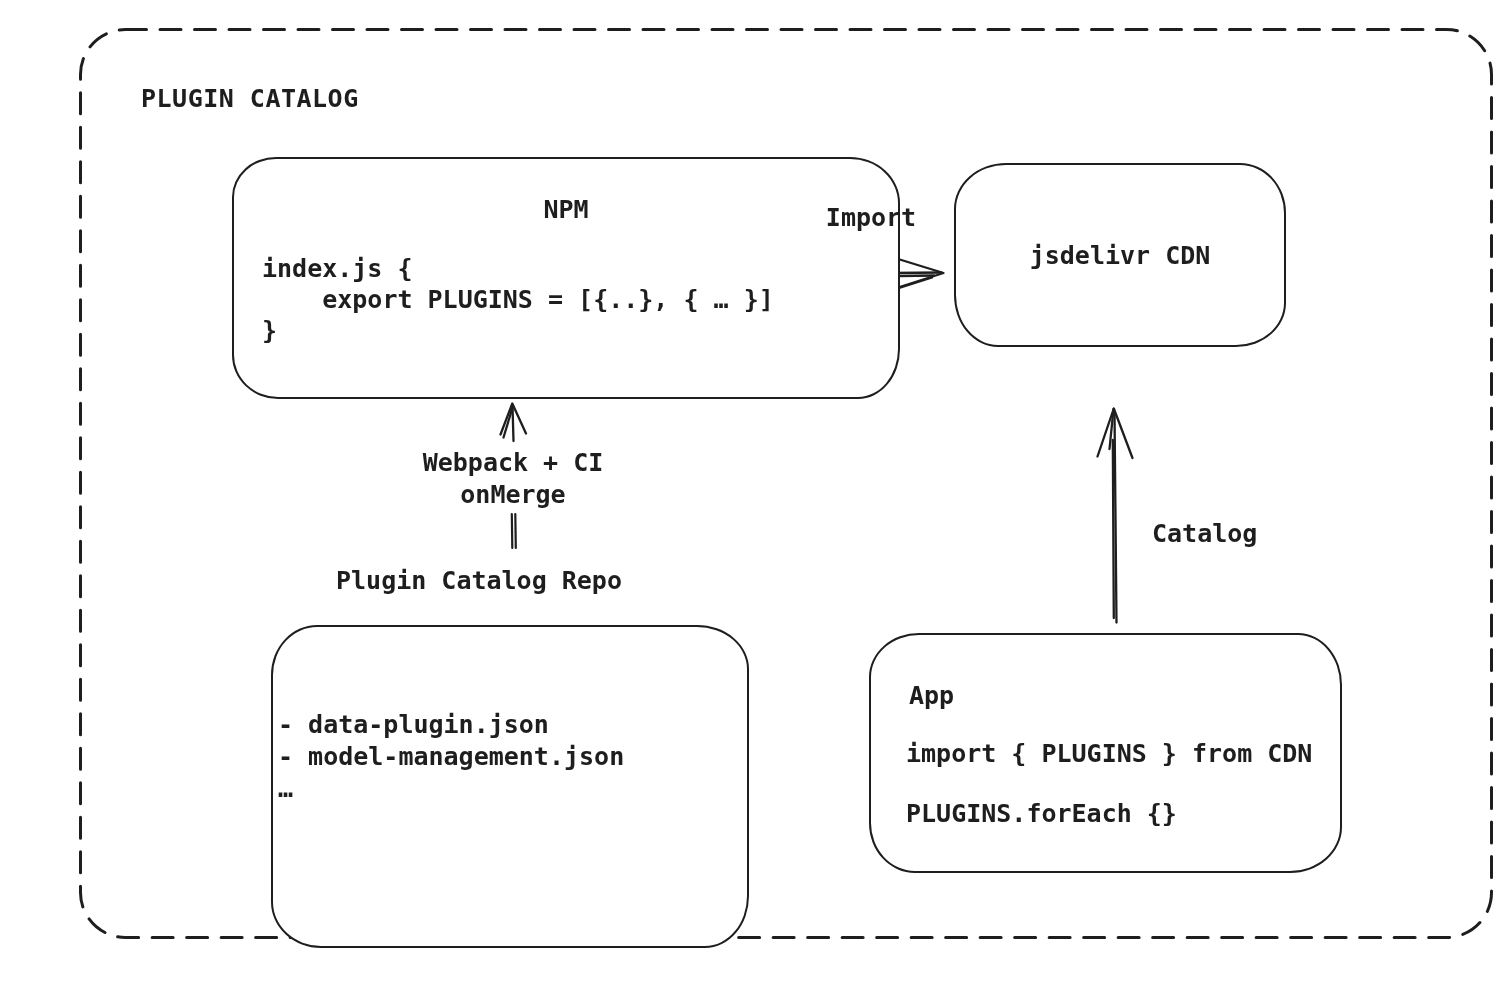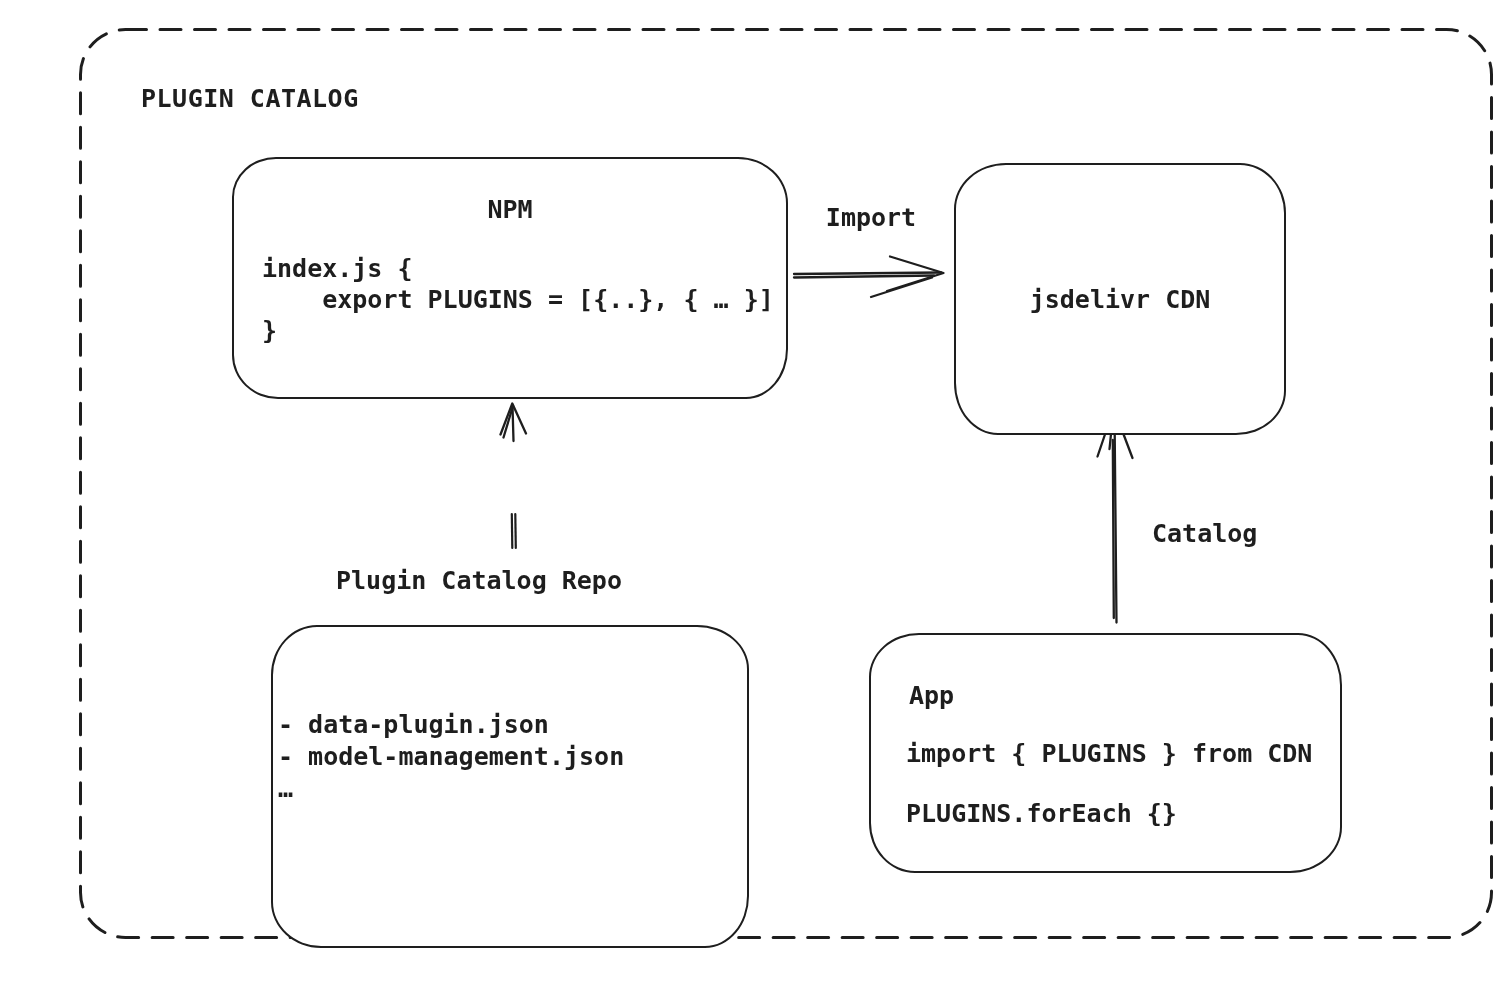--- a/index.html
+++ b/index.html
@@ -16,23 +16,23 @@
   }
   .strokes{position:absolute;left:0;top:0;width:1506px;height:1002px;}
   .abs{position:absolute;}
   .diagram-title{left:97px;top:84px;letter-spacing:.5px;}
   .box{
     position:absolute;
     border:2.5px solid #1e1e1e;
     background:#ffffff;
     box-sizing:border-box;
   }
-  .box-npm{left:188px;top:157px;width:556px;height:242px;
+  .box-npm{left:188px;top:157px;width:668px;height:242px;
     border-radius:44px 50px 42px 46px / 40px 46px 50px 44px;}
-  .box-cdn{left:910px;top:163px;width:332px;height:272px;
+  .box-cdn{left:910px;top:163px;width:332px;height:184px;
     border-radius:52px 46px 50px 44px / 46px 50px 44px 52px;
     display:flex;align-items:center;justify-content:center;}
   .box-repo{left:227px;top:625px;width:478px;height:323px;
     border-radius:46px 52px 44px 50px / 50px 44px 52px 46px;padding-left:12px;}
   .box-app{left:825px;top:633px;width:473px;height:240px;
     border-radius:50px 44px 52px 46px / 44px 52px 46px 50px;}
   .npm-title{position:absolute;left:0;right:0;top:36px;text-align:center;}
   .npm-code{position:absolute;left:28px;top:94px;line-height:31px;}
   .code-line{white-space:pre;}
   .repo-files{position:absolute;left:5px;top:82px;line-height:32px;}
@@ -90,20 +90,24 @@
       <div class="code-line">}</div>
     </div>
   </div>
 
   <div class="box box-cdn">
     <div>jsdelivr CDN</div>
   </div>
 
   <div class="edge-label label-cache">Import</div>
 
+  <div class="edge-label label-build">
+    <div>Webpack + CI</div>
+    <div>onMerge</div>
+  </div>
 
   <div class="edge-label label-repo">Plugin Catalog Repo</div>
 
   <div class="box box-repo">
     <div class="repo-files">
       <div class="code-line">- data-plugin.json</div>
       <div class="code-line">- model-management.json</div>
       <div class="code-line">…</div>
     </div>
   </div>

